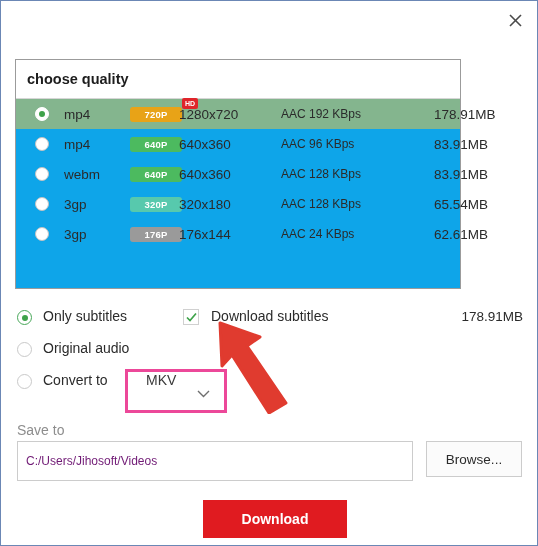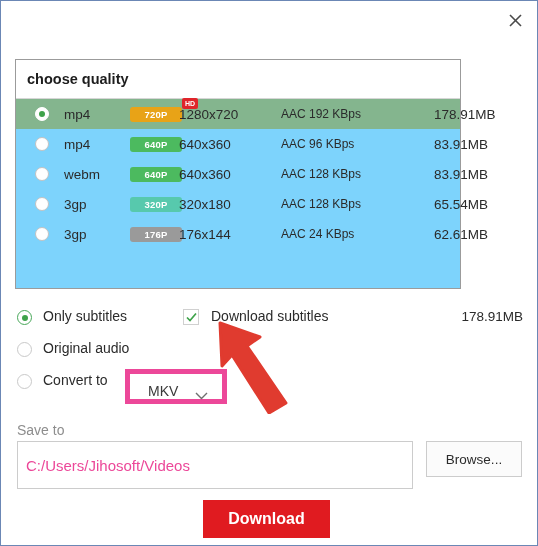--- a/index.html
+++ b/index.html
@@ -53,21 +53,21 @@
 
   
   .quality-box {
     position: absolute;
     left: 14px;
     top: 58px;
     width: 446px;
     height: 230px;
     box-sizing: border-box;
     border: 1px solid #9b9b9b;
-    background: #7dd3fc;
+    background: #0ea5e9;
   }
   .quality-header {
     height: 39px;
     background: #ffffff;
     border-bottom: 1px solid #d6d6d6;
     display: flex;
     align-items: center;
     padding-left: 11px;
     box-sizing: border-box;
   }
@@ -237,26 +237,26 @@
     top: 5px;
     font-size: 13.5px;
     color: #2b2b2b;
   }
 
   .convert-select {
     position: absolute;
     left: 110px;
     top: 1px;
     width: 102px;
-    height: 35px;
-    box-sizing: border-box;
-    background: #ffffff;
-    border: 5px solid #ec4899;
+    height: 44px;
+    box-sizing: border-box;
+    background: #ffffff;
+    border: 3px solid #ec4899;
     display: flex;
-    align-items: flex-end;
+    align-items: flex-start;
     cursor: pointer;
   }
   .convert-value {
     margin-left: 18px;
     font-size: 14px;
     color: #3a3a3a;
   }
   .chevron {
     position: absolute;
     right: 14px;
@@ -270,27 +270,27 @@
     top: 412px;
     font-size: 14px;
     color: #8d8d8d;
     margin-top: 9px;
   }
   .path-input {
     position: absolute;
     left: 16px;
     top: 440px;
     width: 396px;
-    height: 48px;
+    height: 40px;
     box-sizing: border-box;
     border: 1px solid #cccccc;
     background: #ffffff;
     font-family: "Liberation Sans", sans-serif;
-    font-size: 15px;
-    color: #ec4899;
+    font-size: 12px;
+    color: #701a75;
     padding: 0 8px;
     outline: none;
   }
   .browse-btn {
     position: absolute;
     left: 425px;
     top: 440px;
     width: 96px;
     height: 36px;
     box-sizing: border-box;
@@ -299,27 +299,27 @@
     font-family: "Liberation Sans", sans-serif;
     font-size: 13.5px;
     color: #2b2b2b;
     cursor: pointer;
   }
 
   .download-btn {
     position: absolute;
     left: 202px;
     top: 499px;
-    width: 127px;
+    width: 144px;
     height: 38px;
     background: #e01b20;
     border: none;
     color: #ffffff;
     font-family: "Liberation Sans", sans-serif;
-    font-size: 16px;
+    font-size: 14px;
     font-weight: bold;
     cursor: pointer;
   }
 
   
   .arrow-annotation {
     position: absolute;
     left: 215px;
     top: 318px;
     pointer-events: none;

